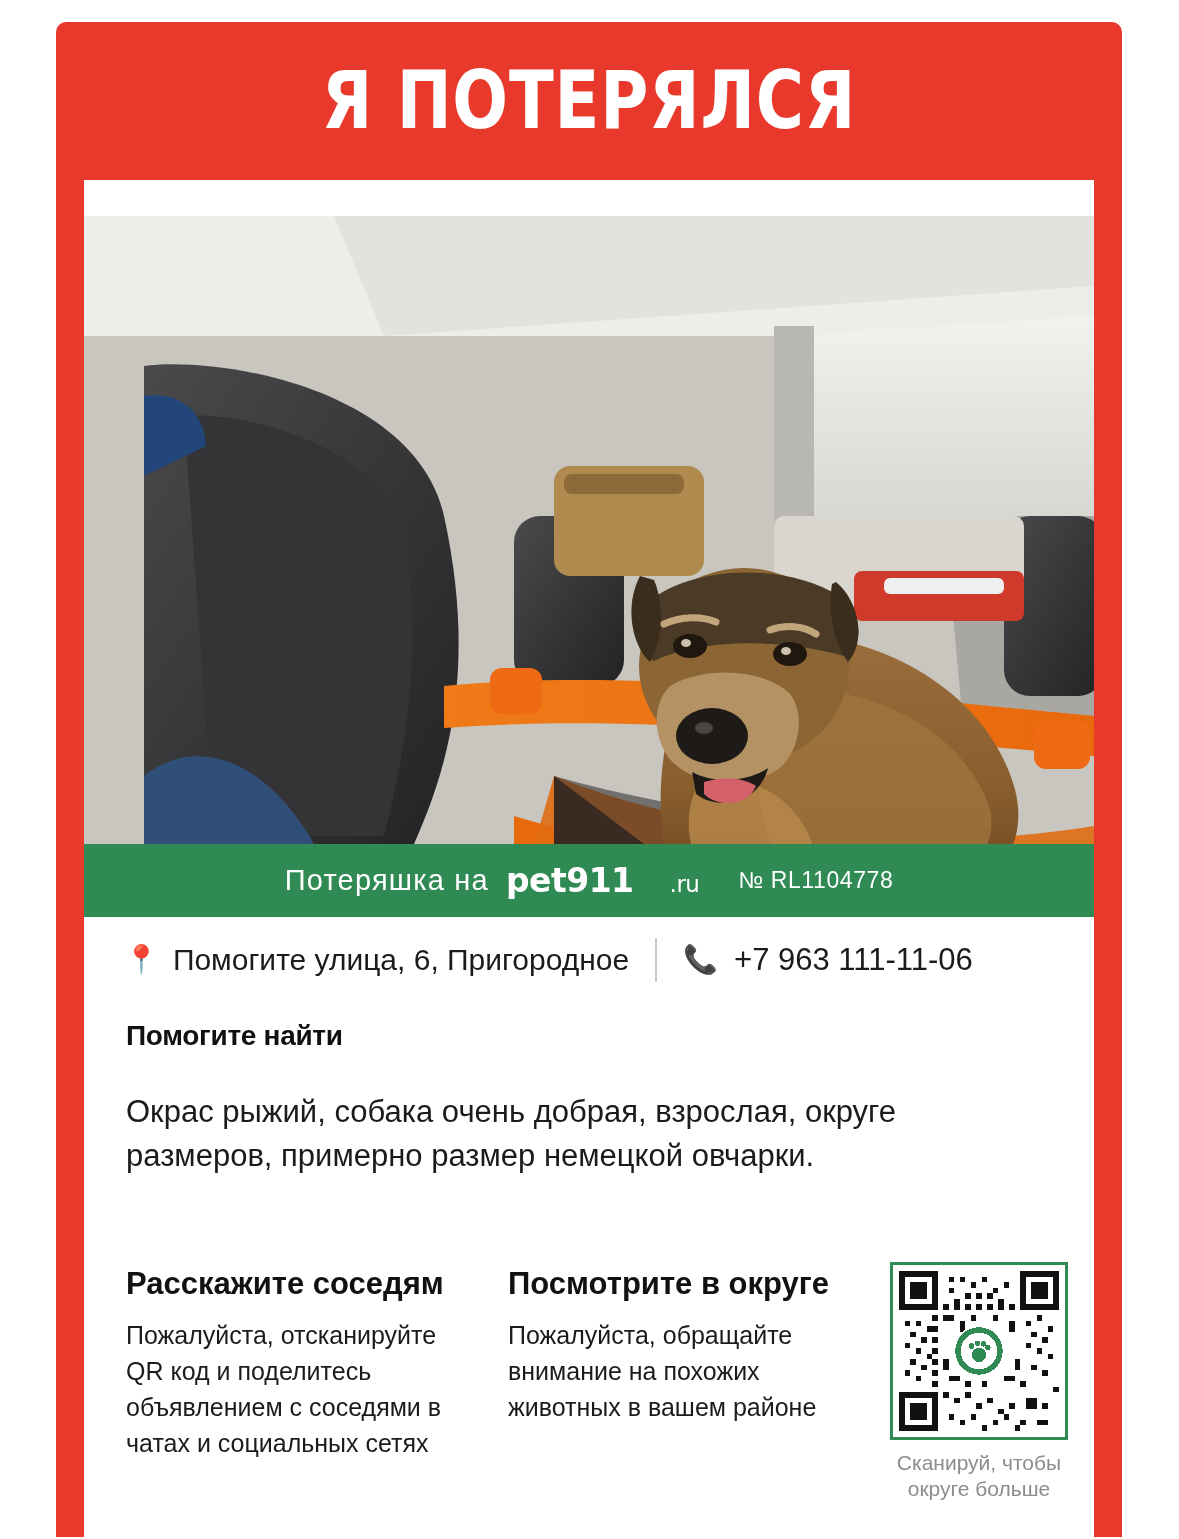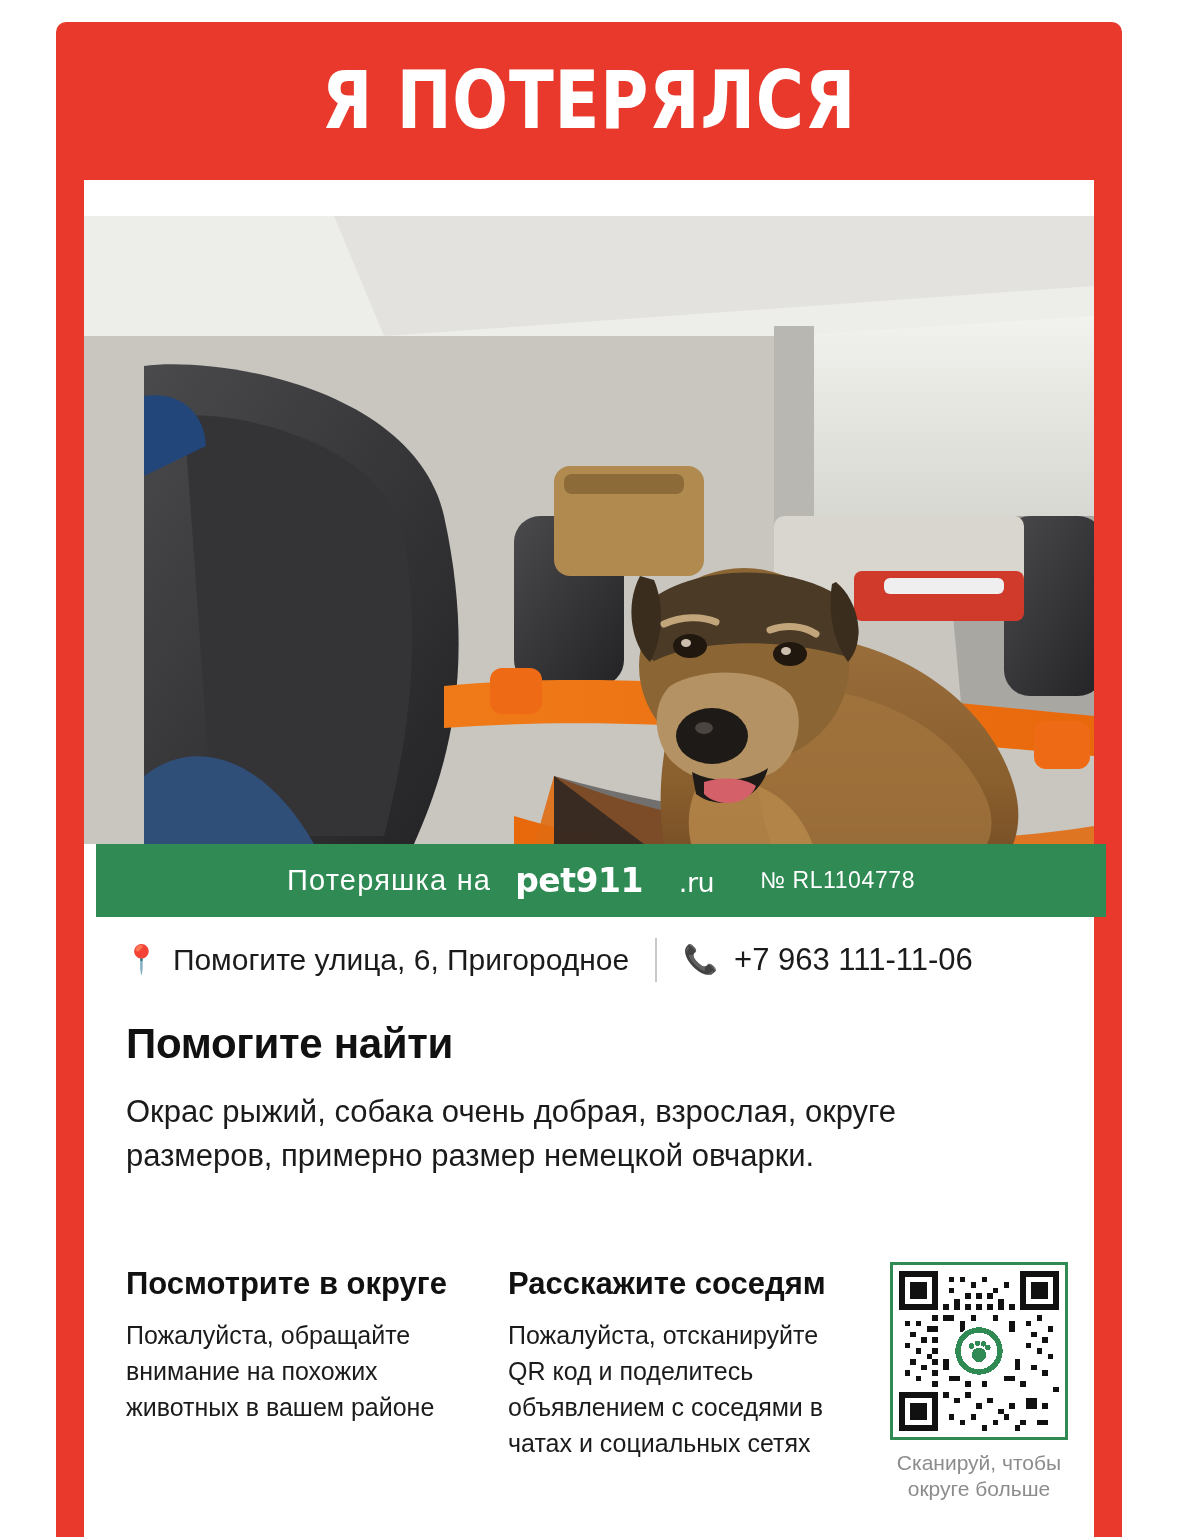--- a/index.html
+++ b/index.html
@@ -71,46 +71,46 @@
     width: 1010px;
     height: 628px;
     overflow: hidden;
     background: #3a3a3a;
   }
   .photo svg { display: block; }
 
   
   .greenbar {
     position: absolute;
-    left: 12px;
+    left: 0;
     top: 664px;
     width: 1010px;
     height: 73px;
     background: #2e8b57;
     background: #2f8a54;
     display: flex;
     align-items: center;
     justify-content: center;
-    gap: 12px;
+    gap: 5px;
   }
   .gb-text {
     color: #ffffff;
     font-size: 29px;
     letter-spacing: 1.2px;
     font-family: "Liberation Sans", sans-serif;
   }
   .gb-brand {
     color: #ffffff;
     font-weight: bold;
     font-size: 33px;
     letter-spacing: -0.5px;
     margin: 0 4px 0 12px;
     font-family: "DejaVu Sans", sans-serif;
   }
-  .gb-brand .ru { font-weight: normal; font-size: 27px; margin-left: 36px; }
+  .gb-brand .ru { font-weight: normal; font-size: 23px; margin-left: 36px; }
   .gb-id {
     color: #ffffff;
     font-size: 23px;
     letter-spacing: 0.6px;
     margin-left: 30px;
   }
 
   
   .contact {
     position: absolute;
@@ -143,21 +143,21 @@
     font-size: 31px;
   }
   .pin-icon { font-size: 28px; line-height: 1; }
   .tel-icon { font-size: 28px; line-height: 1; }
 
   
   .help-title {
     position: absolute;
     left: 42px;
     top: 840px;
-    font-size: 42px;
+    font-size: 28px;
     font-weight: bold;
     color: #111111;
     letter-spacing: -0.3px;
   }
   .help-desc {
     position: absolute;
     left: 42px;
     top: 910px;
     width: 900px;
     font-size: 31px;
@@ -329,26 +329,26 @@
           <span class="tel-icon">📞</span>
           <span>+7 963 111-11-06</span>
         </div>
       </div>
 
       <div class="help-title">Помогите найти</div>
       <div class="help-desc">Окрас рыжий, собака очень добрая, взрослая, округе размеров, примерно размер немецкой овчарки.</div>
 
       <div class="cols">
         <div class="col">
+          <h3>Расскажите соседям</h3>
+          <p>Пожалуйста, отсканируйте QR код и поделитесь объявлением с соседями в чатах и социальных сетях</p>
+        </div>
+        <div class="col">
           <h3>Посмотрите в округе</h3>
           <p>Пожалуйста, обращайте внимание на похожих животных в вашем районе</p>
-        </div>
-        <div class="col">
-          <h3>Расскажите соседям</h3>
-          <p>Пожалуйста, отсканируйте QR код и поделитесь объявлением с соседями в чатах и социальных сетях</p>
         </div>
       </div>
 
       <div class="qr-block">
         <div class="qr-box">
           <svg viewBox="0 0 29 29" shape-rendering="crispEdges">
             <rect width="29" height="29" fill="#ffffff"></rect>
             <g fill="#111111">
 
               <rect x="0" y="0" width="7" height="1"></rect>

